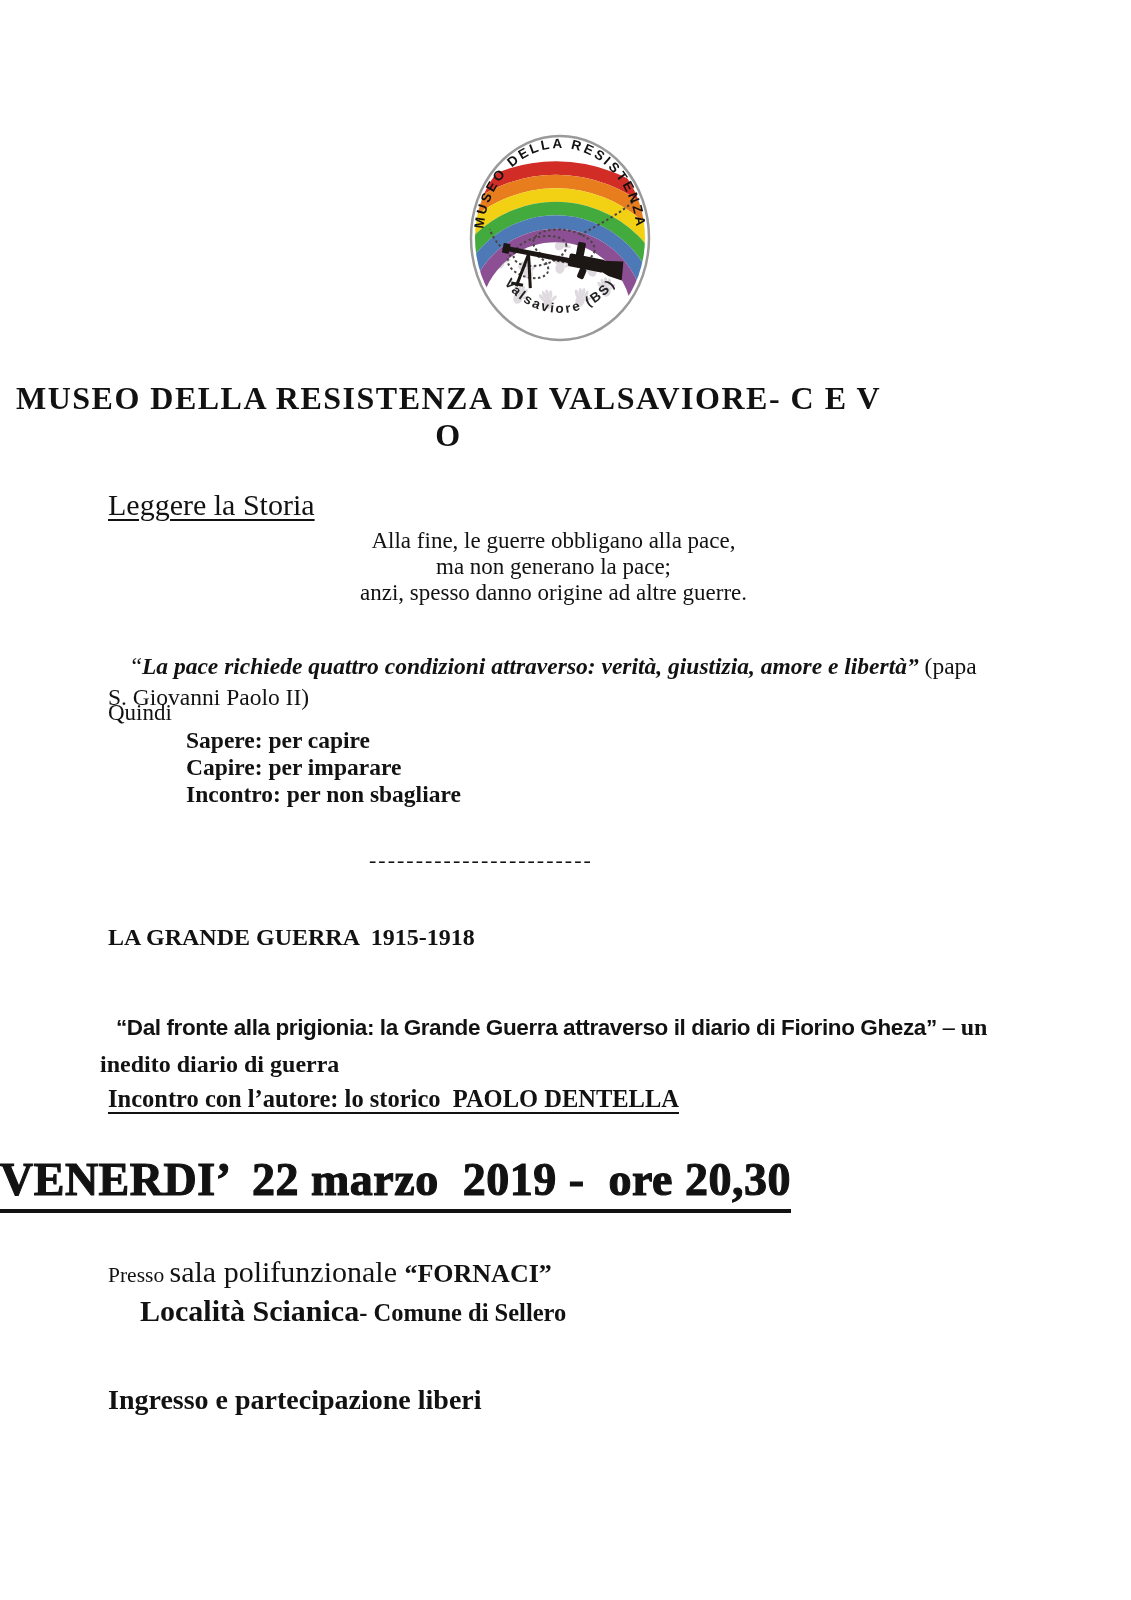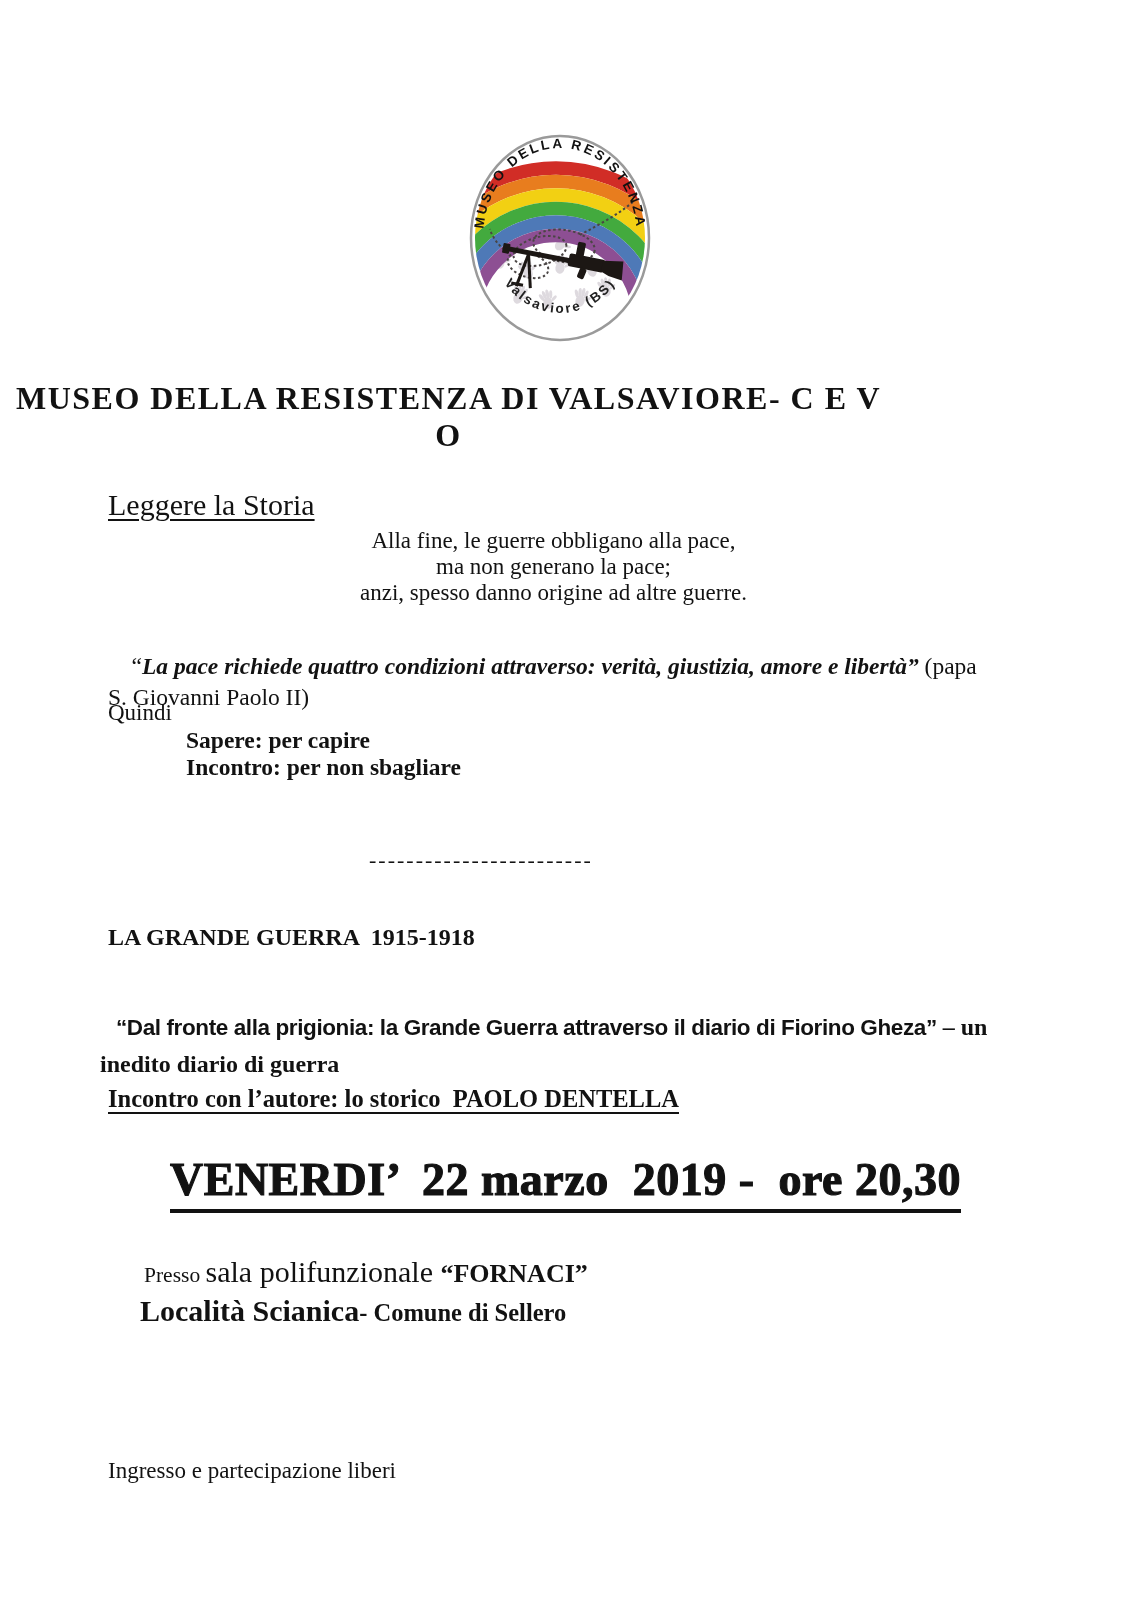--- a/index.html
+++ b/index.html
@@ -68,39 +68,39 @@
   .diary .tail{font-weight:bold;font-size:24px;}
 
   .incontro{
     left:108px;top:1085px;
     font-size:24.5px;font-weight:bold;
     text-decoration:underline;
     text-decoration-thickness:2px;
     text-underline-offset:5px;
   }
 
-  .event{left:0;top:1153px;width:1131px;text-align:center;}
+  .event{left:0;top:1153px;width:1131px;text-align:left;}
   .event .date{
     display:inline-block;
     font-size:46px;font-weight:bold;
     letter-spacing:0.5px;
     -webkit-text-stroke:1.1px #121212;
     border-bottom:4px solid #121212;
     padding-bottom:3px;
     white-space:pre;
   }
 
   .venue{left:108px;top:1255px;line-height:34px;}
-  .venue .presso{font-size:21.5px;margin-left:36px;}
+  .venue .presso{font-size:21.5px;}
   .venue .sala{font-size:30px;}
   .venue .fornaci{font-size:26px;font-weight:bold;text-align:center;}
   .venue .localita{font-size:30px;font-weight:bold;margin-left:32px;}
   .venue .comune{font-size:24.5px;font-weight:bold;}
 
-  .footer-line{left:108px;top:1458px;font-size:23px;font-weight:normal;}
+  .footer-line{left:108px;top:1384px;font-size:28px;font-weight:bold;}
 </style>
 </head>
 <body>
 
 <div class="page">
 
   <div class="abs logo">
     <svg width="184" height="210" viewBox="0 0 184 210">
       <defs>
         <clipPath id="logoClip">
@@ -190,20 +190,21 @@
     <div>anzi, spesso danno origine ad altre guerre.</div>
   </div>
 
   <div class="abs pope-quote pre">
     <span class="q-open">“</span><span class="q-main">La pace richiede quattro condizioni attraverso: verità, giustizia, amore e libertà”</span><span class="q-attr"> (papa S. Giovanni Paolo II)</span>
   </div>
 
   <div class="abs quindi">Quindi</div>
   <ul class="abs quindi-list">
     <li>Sapere: per capire</li>
+    <li>Capire: per imparare</li>
     <li>Incontro: per non sbagliare</li>
   </ul>
 
   <div class="abs dashes">------------------------</div>
 
   <div class="abs guerra-h pre">LA GRANDE GUERRA  1915-1918</div>
 
   <div class="abs diary pre">
     <span class="cond">“Dal fronte alla prigionia: la Grande Guerra attraverso il diario di Fiorino Gheza”</span><span class="tail"> – un inedito diario di guerra</span>
   </div>

